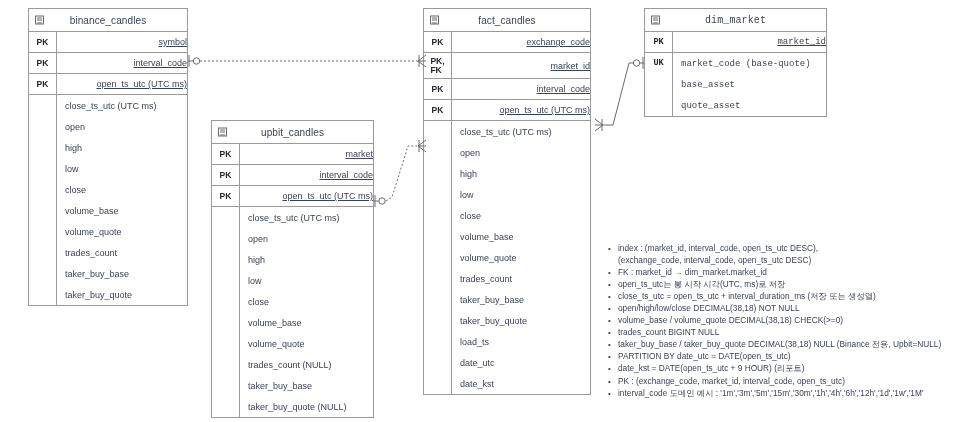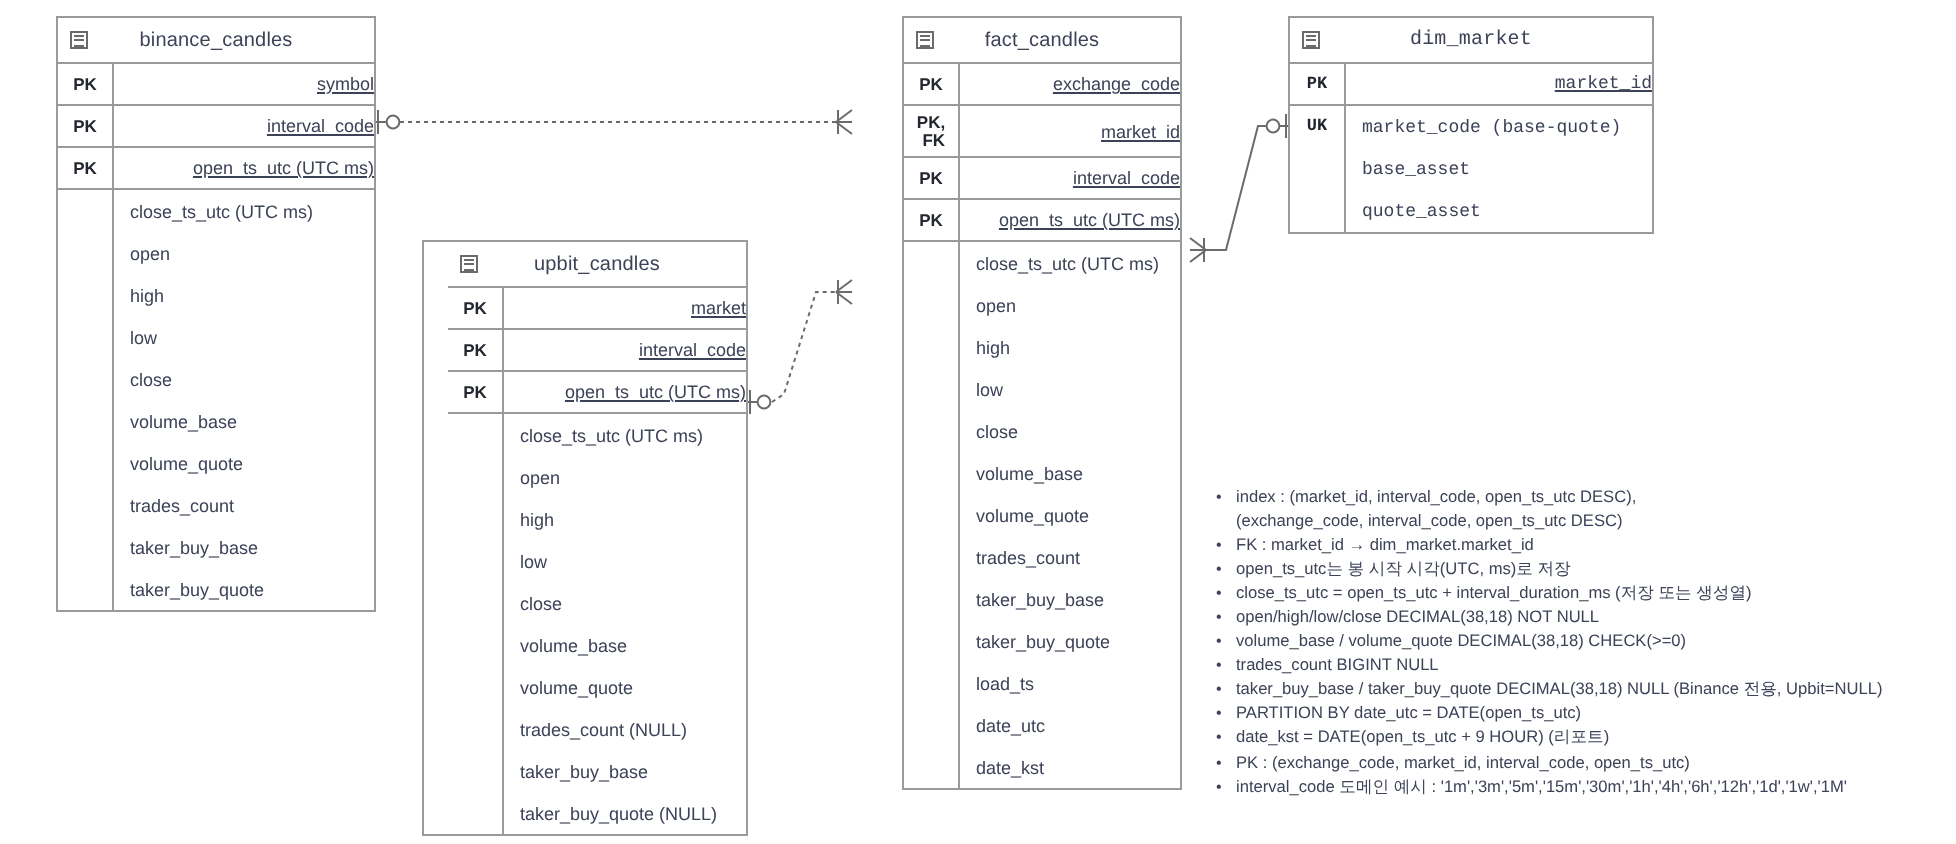--- a/index.html
+++ b/index.html
@@ -90,21 +90,21 @@
     min-width: 28px;
     align-self: stretch;
     border-right: 1px solid #9a9a9a;
     display: flex;
     align-items: center;
     justify-content: center;
     font-size: 8.5px;
     font-weight: bold;
     color: #23262f;
     line-height: 1.05;
-    text-align: right;
+    text-align: left;
     padding: 2px 0;
     box-sizing: border-box;
   }
   .row.nokey .row-key {
     border-right: 1px solid #9a9a9a;
   }
   .row-name {
     flex: 1;
     padding-left: 8px;
     font-size: 9px;
@@ -214,21 +214,21 @@
         <div class="row-key"></div>
         <div class="row-name">taker_buy_base</div>
       </div>
       <div class="row nokey">
         <div class="row-key"></div>
         <div class="row-name">taker_buy_quote</div>
       </div>
     </div>
   </div>
 
-  <div class="entity" style="left:211px; top:120px; width:163px;padding-left:12px;">
+  <div class="entity" style="left:211px; top:120px; width:163px;">
     <div class="entity-header">
       <span class="collapse-icon"></span>
       <span class="entity-title">upbit_candles</span>
     </div>
     <div class="rows">
       <div class="row sep">
         <div class="row-key">PK</div>
         <div class="row-name pk">market</div>
       </div>
       <div class="row sep">
@@ -275,21 +275,21 @@
         <div class="row-key"></div>
         <div class="row-name">taker_buy_base</div>
       </div>
       <div class="row nokey">
         <div class="row-key"></div>
         <div class="row-name">taker_buy_quote (NULL)</div>
       </div>
     </div>
   </div>
 
-  <div class="entity" style="left:451px; top:8px; width:140px;">
+  <div class="entity" style="left:423px; top:8px; width:168px;">
     <div class="entity-header">
       <span class="collapse-icon"></span>
       <span class="entity-title">fact_candles</span>
     </div>
     <div class="rows">
       <div class="row sep">
         <div class="row-key">PK</div>
         <div class="row-name pk">exchange_code</div>
       </div>
       <div class="row sep" style="min-height:26px;gap:43px;">

